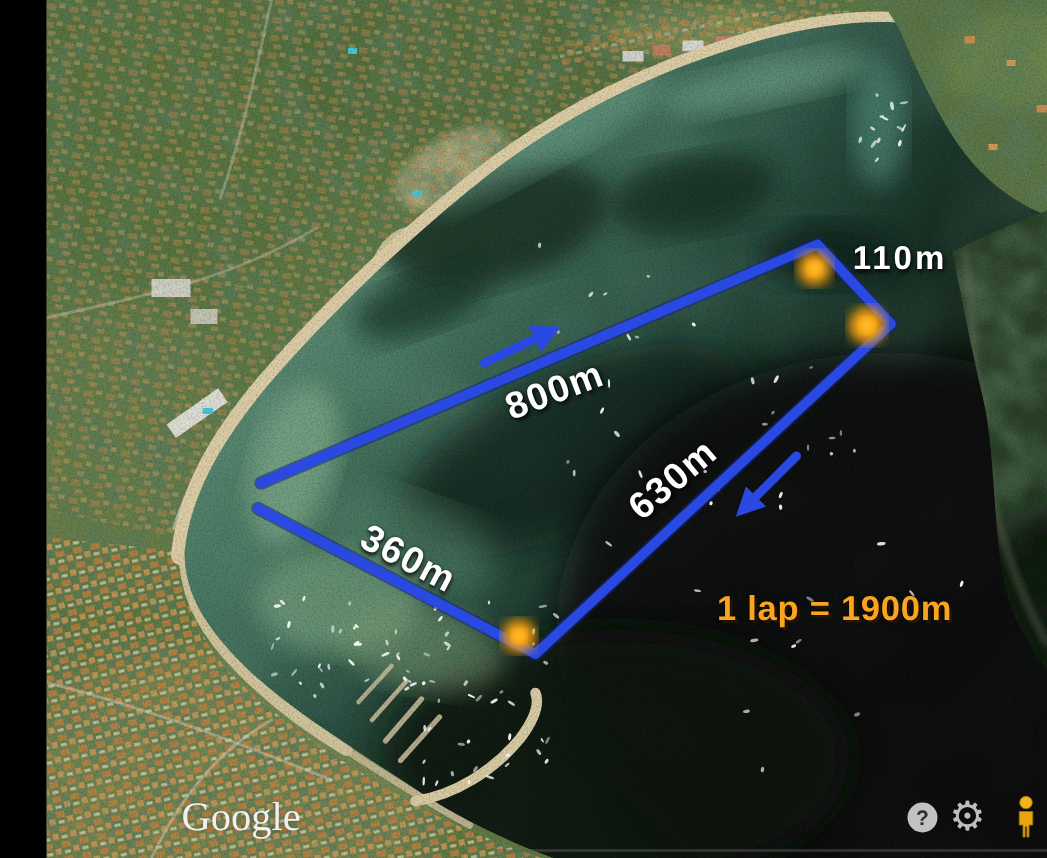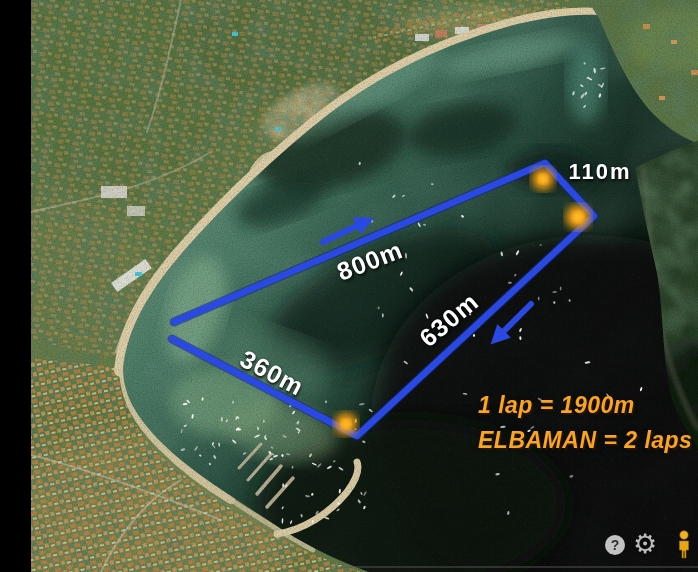--- a/index.html
+++ b/index.html
@@ -20,21 +20,20 @@
   #label-800{left:339px;top:261px;font-size:25px;--r:-21deg;}
   #label-630{left:418px;top:320px;font-size:25px;--r:-40deg;}
   #label-360{left:241px;top:373px;font-size:25px;--r:28deg;}
 
   
   #info-panel{position:absolute;left:447px;top:392px;}
   .info-line{
     color:var(--info-color,#f9a51f);font-size:23px;font-weight:bold;
     margin:0 0 8px 0;letter-spacing:.5px;white-space:nowrap;
     text-shadow:2px 2px 0 rgba(50,25,0,.6),0 0 4px rgba(0,0,0,.55);
-    font-style:italic;
   }
 
   
   #google-watermark{
     position:absolute;left:90px;top:529px;
     font-family:"Liberation Serif",serif;font-size:27px;
     color:rgba(252,252,252,.92);text-shadow:0 1px 3px rgba(60,60,60,.55);
   }
 
   
@@ -392,23 +391,23 @@
   </g>
 </svg>
 
   <div class="course-label" id="label-110">110m</div>
   <div class="course-label" id="label-800">800m</div>
   <div class="course-label" id="label-630">630m</div>
   <div class="course-label" id="label-360">360m</div>
 
   <div id="info-panel">
     <div class="info-line">1 lap = 1900m</div>
-    <div class="info-line">ELBAMAN = 2 laps</div>
   </div>
 
+  <div id="google-watermark">Google</div>
 
   <div id="help-btn">?</div>
   <div id="gear-btn">⚙</div>
   <div id="pegman">
     <svg viewBox="0 0 18 30" width="18" height="30">
       <circle cx="9" cy="5" r="4.2" fill="#f3b11f" stroke="#9a7206" stroke-width=".6"></circle>
       <path d="M4.5,11 L13.5,11 L13.5,20 L11,20 L11,28 L9.6,28 L9.6,21 L8.4,21 L8.4,28 L7,28 L7,20 L4.5,20 Z" fill="#e8a50f" stroke="#9a7206" stroke-width=".6"></path>
     </svg>
   </div>
   <div id="overview-thumb"></div>

